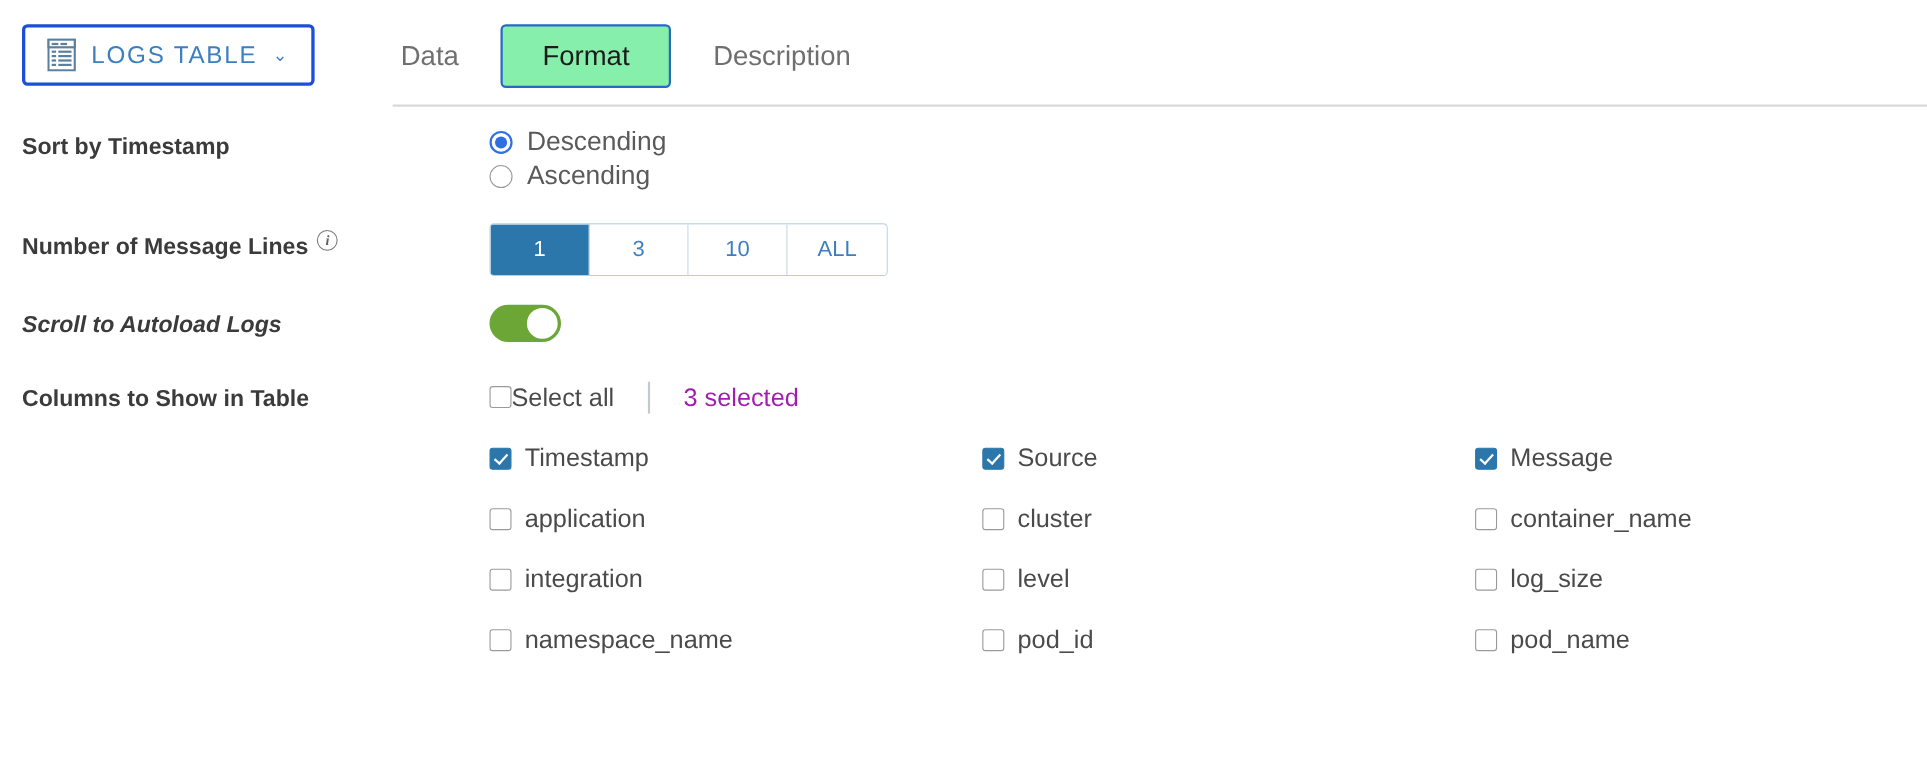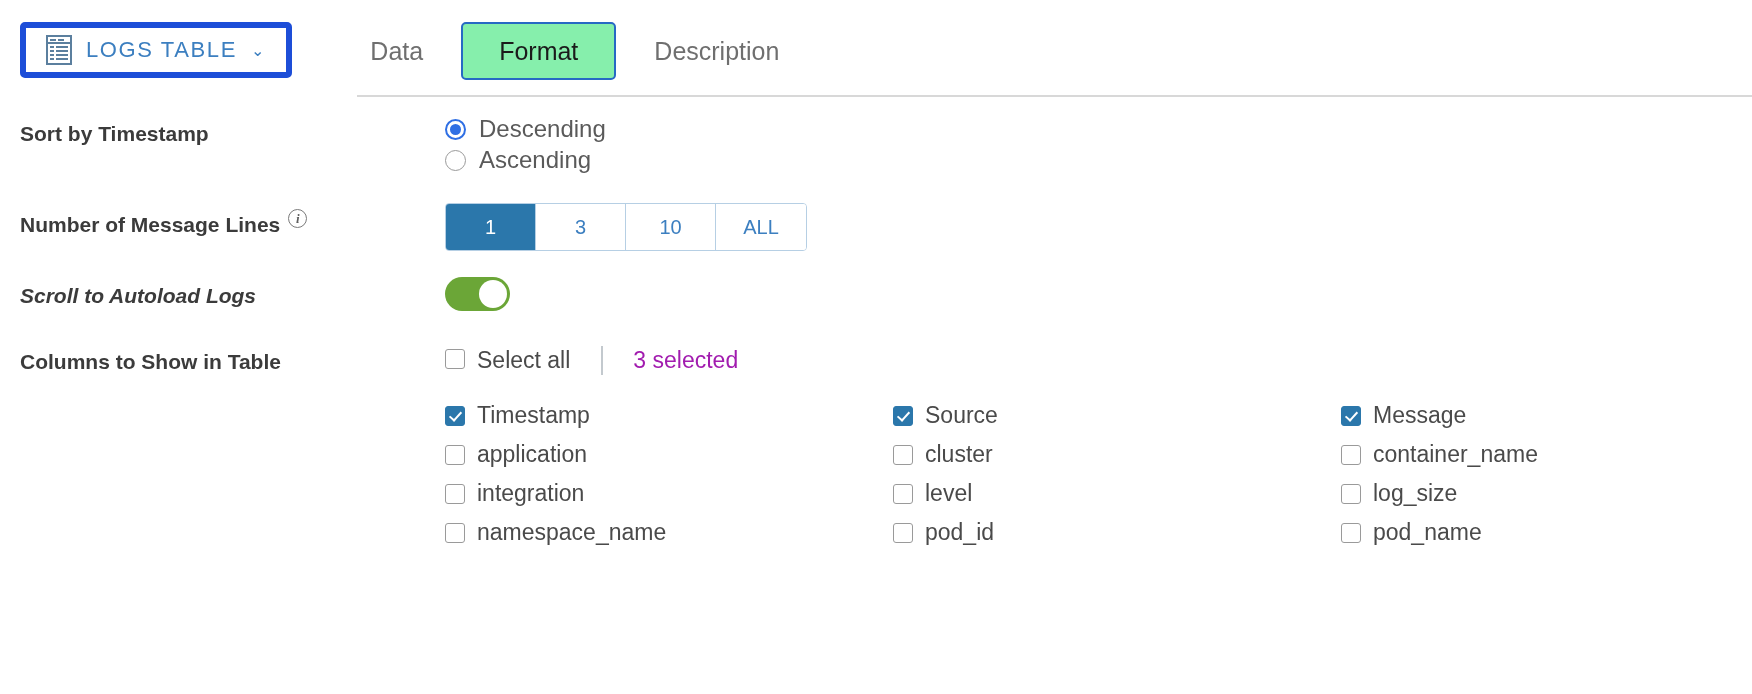--- a/index.html
+++ b/index.html
@@ -35,21 +35,21 @@
   }
 
   .source-chip {
     margin: 22px 0 0 20px;
     height: 56px;
     box-sizing: border-box;
     display: flex;
     align-items: center;
     gap: 14px;
     padding: 0 22px 0 20px;
-    border: 6px solid #1d4ed8;
+    border: 3px solid #1d4ed8;
     border-radius: 5px;
     background: #ffffff;
     cursor: pointer;
     white-space: nowrap;
   }
   .source-chip .chip-label {
     font-size: 22px;
     letter-spacing: 1.6px;
     color: #3c7fc0;
     font-weight: 400;
@@ -214,21 +214,22 @@
   .row-columns .row-label { padding-top: 4px; }
 
   .selectall-bar {
     display: flex;
     align-items: center;
     gap: 0;
     height: 30px;
   }
   .selectall-item {
     display: flex;
-    gap: 12px;
+    align-items: center;
+    gap: 0;
     cursor: pointer;
   }
   .divider-v {
     width: 2px;
     height: 29px;
     background: #c3c9ce;
     margin: 0 30px 0 31px;
   }
   .count-text { font-size: 23px; color: #a21caf; line-height: 1; }
 
@@ -256,21 +257,21 @@
     border: solid #ffffff;
     border-width: 0 2.3px 2.3px 0;
     transform: rotate(42deg);
   }
   .cb-label { font-size: 23px; color: #4a4a4a; line-height: 1; white-space: nowrap; }
 
   .cb-grid {
     margin-top: 29px;
     display: grid;
     grid-template-columns: 448px 448px auto;
-    row-gap: 16px;
+    row-gap: 32px;
   }
   .cb-item {
     display: flex;
     align-items: center;
     gap: 12px;
     cursor: pointer;
   }
   .cb-item.empty { visibility: hidden; }
 </style>
 </head>

